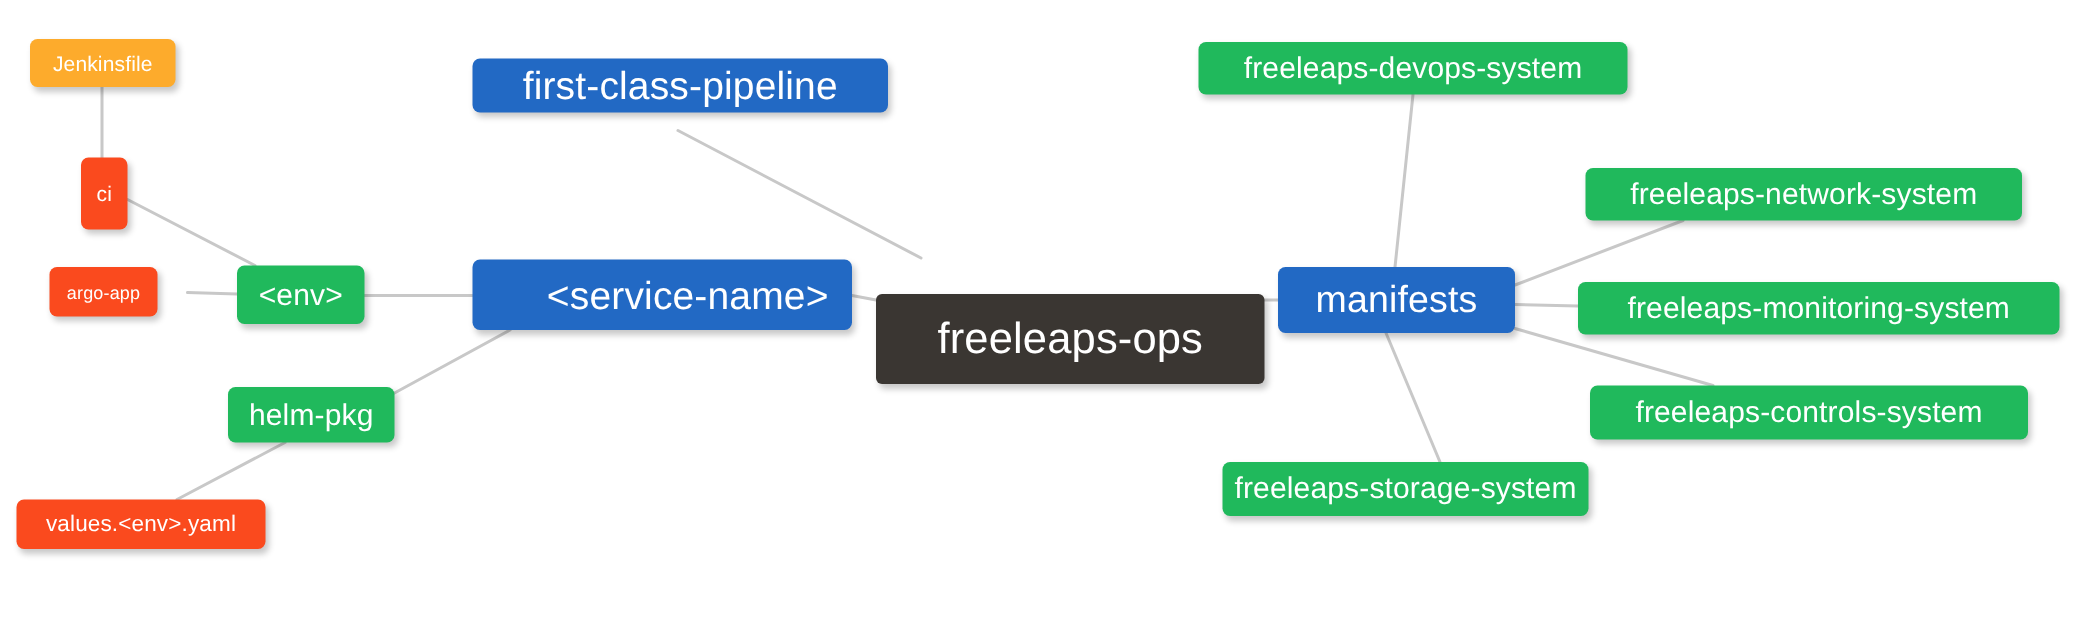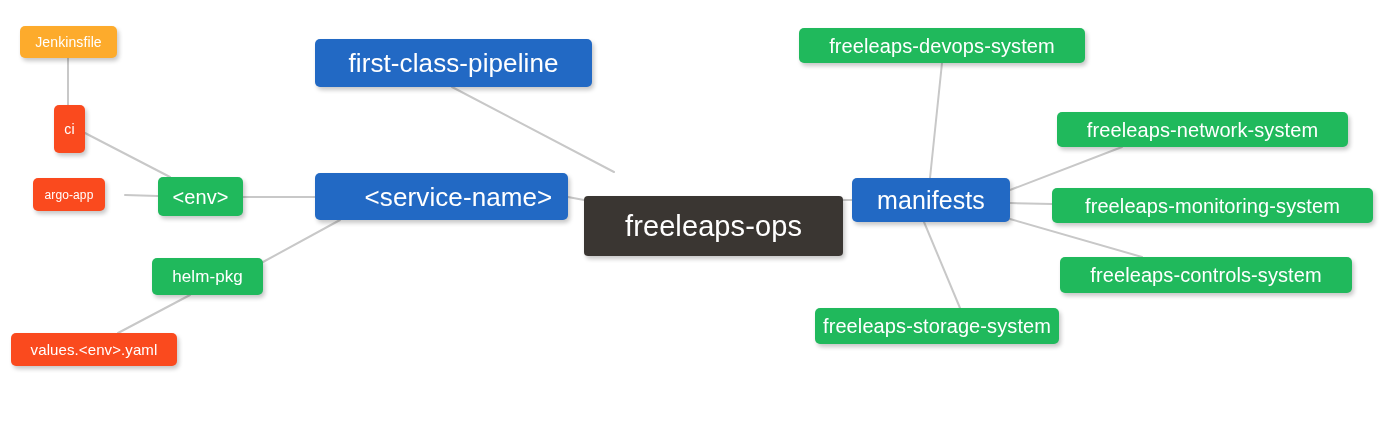--- a/index.html
+++ b/index.html
@@ -68,25 +68,25 @@
       <line x1="118" y1="333" x2="190" y2="295" stroke="#c8c8c8" stroke-width="2" stroke-linecap="round"></line>
       <line x1="930" y1="178" x2="942" y2="63" stroke="#c8c8c8" stroke-width="2" stroke-linecap="round"></line>
       <line x1="1010" y1="190" x2="1122" y2="147" stroke="#c8c8c8" stroke-width="2" stroke-linecap="round"></line>
       <line x1="1010" y1="203" x2="1052" y2="204" stroke="#c8c8c8" stroke-width="2" stroke-linecap="round"></line>
       <line x1="1010" y1="219" x2="1142" y2="257" stroke="#c8c8c8" stroke-width="2" stroke-linecap="round"></line>
       <line x1="924" y1="222" x2="960" y2="308" stroke="#c8c8c8" stroke-width="2" stroke-linecap="round"></line>
     </svg>
 
   <div id="node-layer">
       <div class="node root" style="left: 584px; top: 172px; width: 259px; height: 60px; font-size: 29px; margin-top: 24px;">freeleaps-ops</div>
-      <div class="node blue" style="left: 315px; top: 39px; width: 277px; height: 48px; font-size: 26px;">first-class-pipeline</div>
+      <div class="node blue" style="left: 315px; top: 39px; width: 277px; height: 36px; font-size: 26px;">first-class-pipeline</div>
       <div class="node blue" style="left: 315px; top: 173px; width: 253px; height: 47px; font-size: 26px; padding-left: 44px;">&lt;service-name&gt;</div>
       <div class="node blue" style="left: 852px; top: 178px; width: 158px; height: 44px; font-size: 25px;">manifests</div>
       <div class="node green" style="left: 158px; top: 177px; width: 85px; height: 39px; font-size: 20px;">&lt;env&gt;</div>
-      <div class="node green" style="left: 152px; top: 258px; width: 111px; height: 37px; font-size: 17px;">helm-pkg</div>
+      <div class="node green" style="left: 152px; top: 258px; width: 111px; height: 37px; font-size: 20px;">helm-pkg</div>
       <div class="node green" style="left: 799px; top: 28px; width: 286px; height: 35px; font-size: 20px;">freeleaps-devops-system</div>
       <div class="node green" style="left: 1057px; top: 112px; width: 291px; height: 35px; font-size: 20px;">freeleaps-network-system</div>
       <div class="node green" style="left: 1052px; top: 188px; width: 321px; height: 35px; font-size: 20px;">freeleaps-monitoring-system</div>
       <div class="node green" style="left: 1060px; top: 257px; width: 292px; height: 36px; font-size: 20px;">freeleaps-controls-system</div>
       <div class="node green" style="left: 815px; top: 308px; width: 244px; height: 36px; font-size: 20px;">freeleaps-storage-system</div>
       <div class="node orange" style="left: 20px; top: 26px; width: 97px; height: 32px; font-size: 14px; text-align: right;">Jenkinsfile</div>
       <div class="node red" style="left: 54px; top: 105px; width: 31px; height: 48px; font-size: 14px;">ci</div>
       <div class="node red" style="left: 33px; top: 178px; width: 72px; height: 33px; font-size: 12px;">argo-app</div>
       <div class="node red" style="left: 11px; top: 333px; width: 166px; height: 33px; font-size: 15px;">values.&lt;env&gt;.yaml</div>
     </div>

